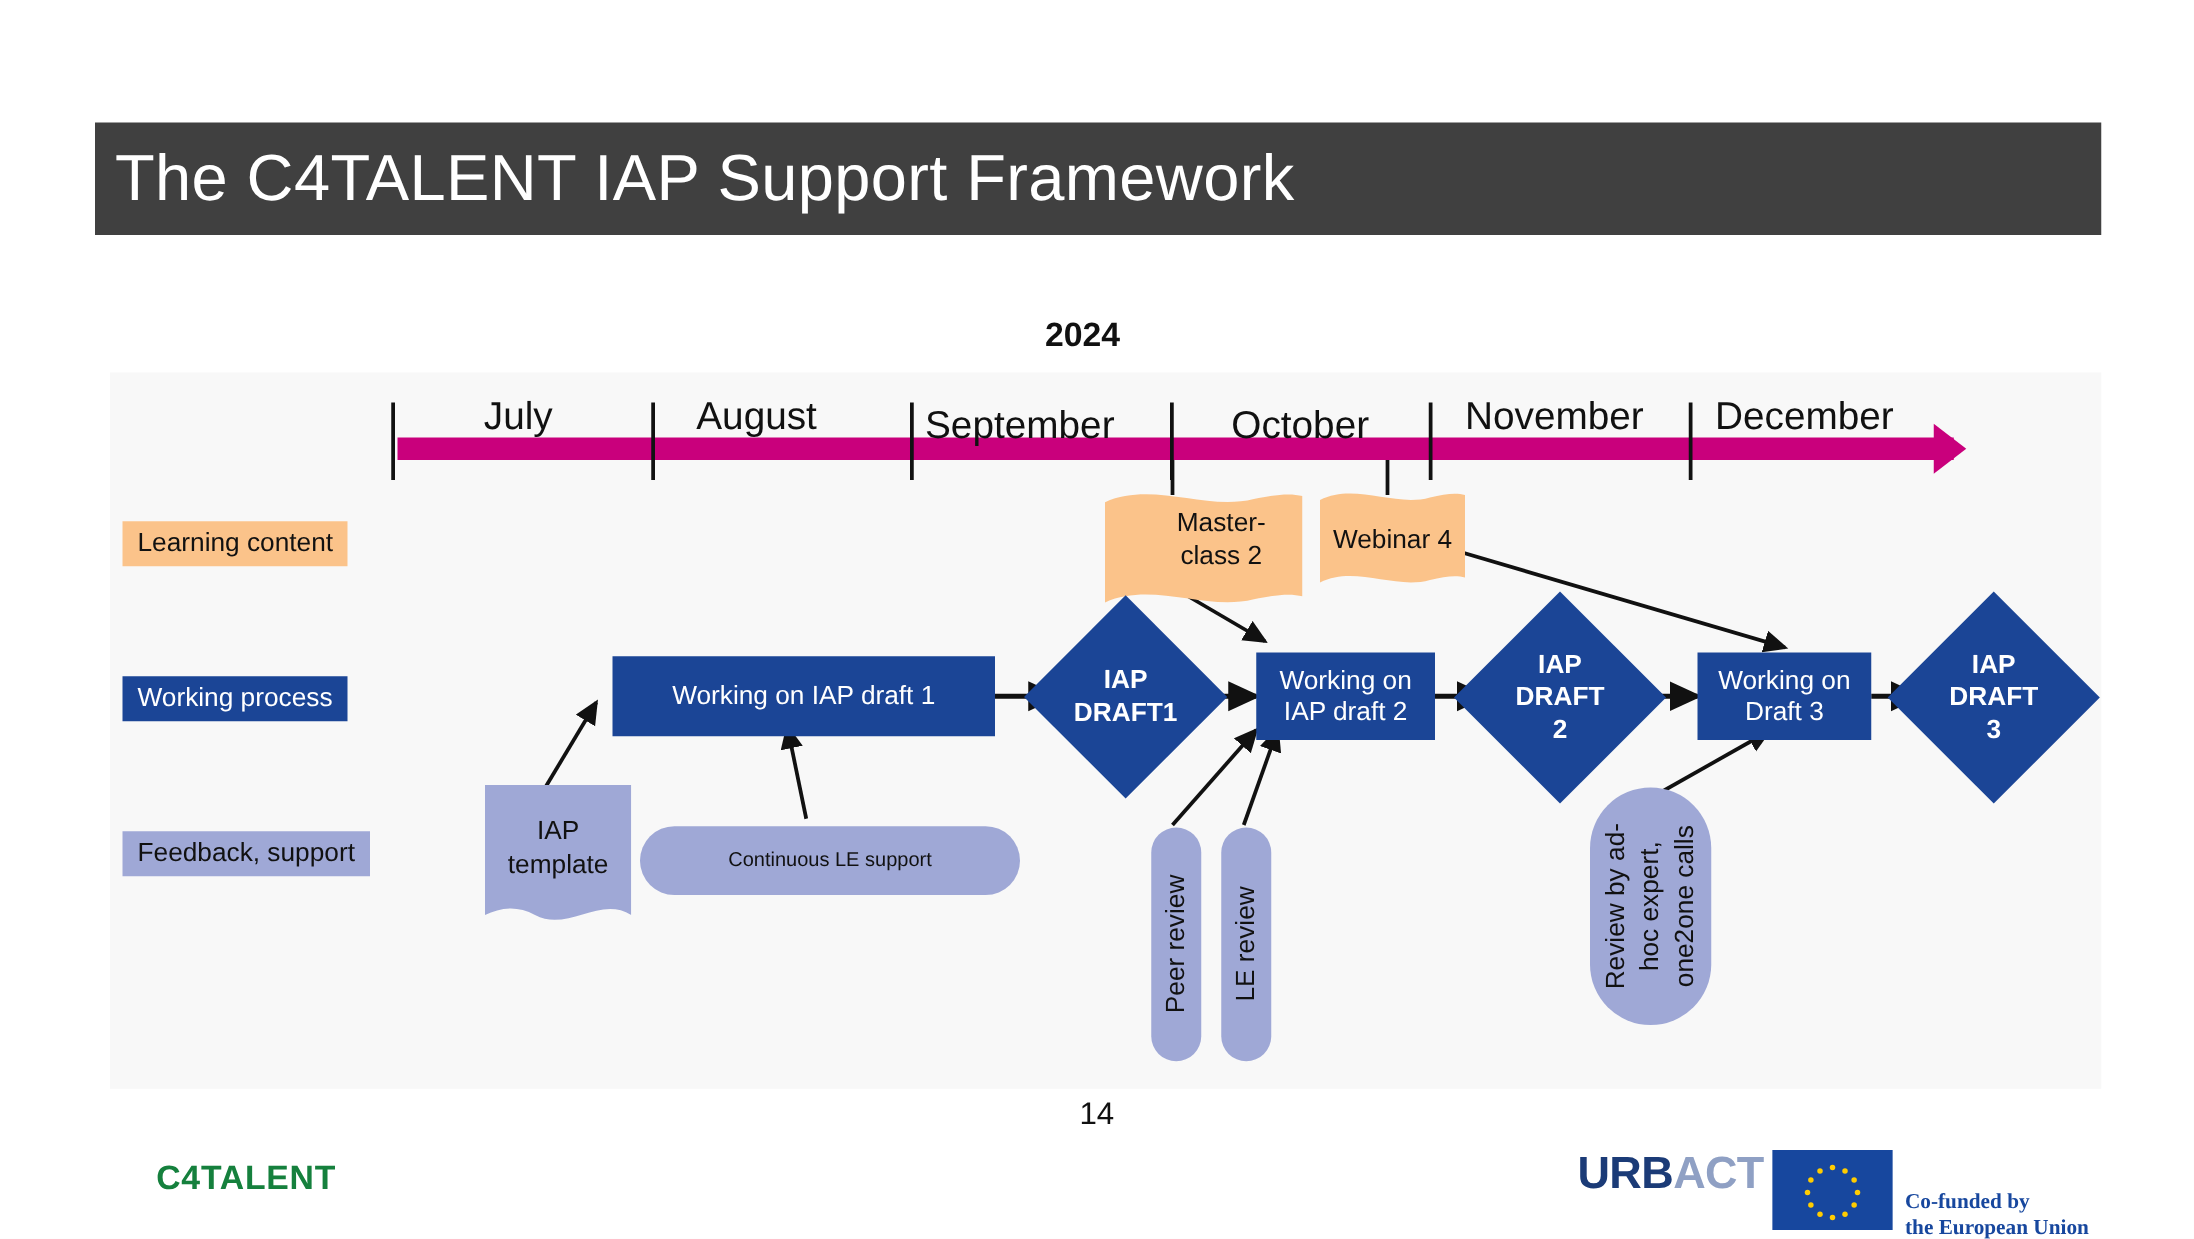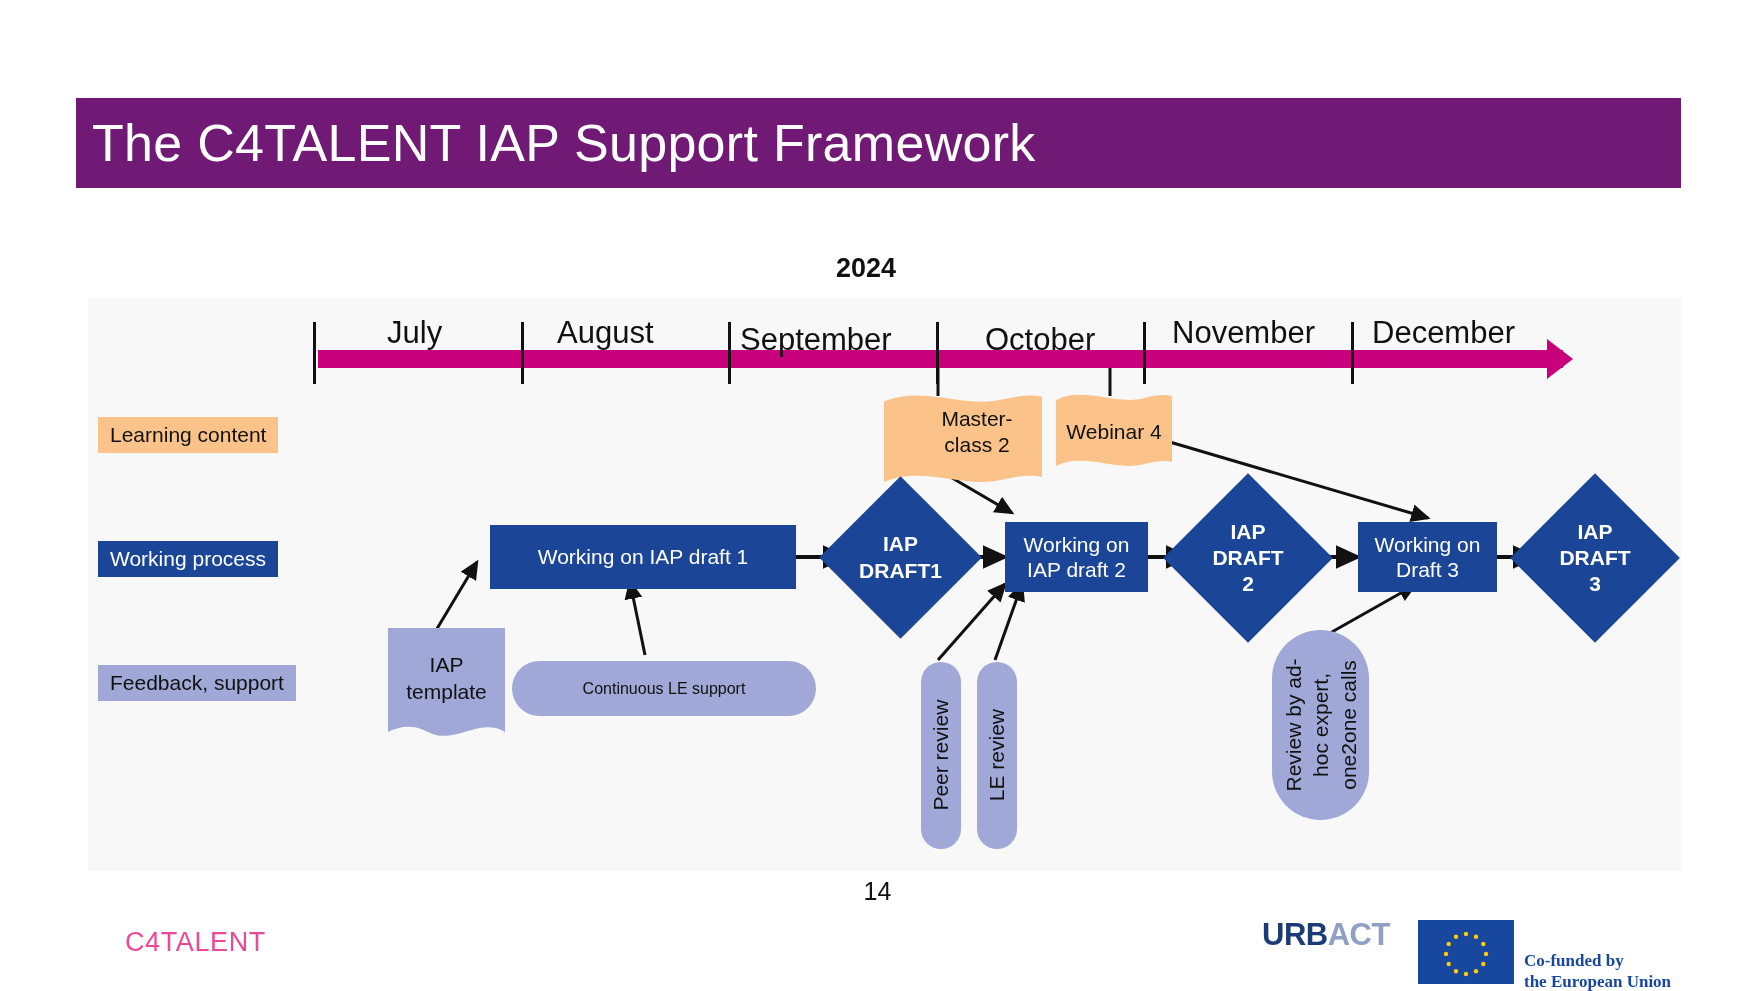--- a/index.html
+++ b/index.html
@@ -7,21 +7,21 @@
     width:1755px; height:991px;
     background:#ffffff;
     font-family:"Liberation Sans", sans-serif;
     overflow:hidden;
     position:relative;
   }
 
   
   #title-banner{
     position:absolute; left:76px; top:98px; width:1605px; height:90px;
-    background:#701a75;
+    background:#404040;
     display:flex; align-items:center;
   }
   #title-text{
     color:#ffffff; font-size:52px; font-weight:400; letter-spacing:.3px;
     padding-left:16px; line-height:1;
   }
 
   
   #year-label{
     position:absolute; left:836px; top:253px;
@@ -127,25 +127,25 @@
     white-space:nowrap;
   }
 
   
   #page-number{
     position:absolute; left:0; top:877px; width:1755px; text-align:center;
     font-size:25px; color:#111;
   }
   #brand-logo{
     position:absolute; left:125px; top:927px;
-    font-size:27px; font-weight:normal; color:#ec4899; letter-spacing:.6px;
+    font-size:27px; font-weight:bold; color:#15803d; letter-spacing:.6px;
   }
   #urbact-logo{
     position:absolute; left:1262px; top:917px;
-    font-size:31px; font-weight:bold; letter-spacing:-.5px;text-align:right;
+    font-size:36px; font-weight:bold; letter-spacing:-.5px;text-align:right;
   }
   #urbact-logo .urb{ color:#1b3b77; }
   #urbact-logo .act{ color:#8fa0c4; }
   #eu-flag{
     position:absolute; left:1418px; top:920px; width:96px; height:64px;
     background:#17479e;
   }
   #eu-flag svg{ width:96px; height:64px; }
   #eu-text{
     position:absolute; left:1524px; top:950px;

